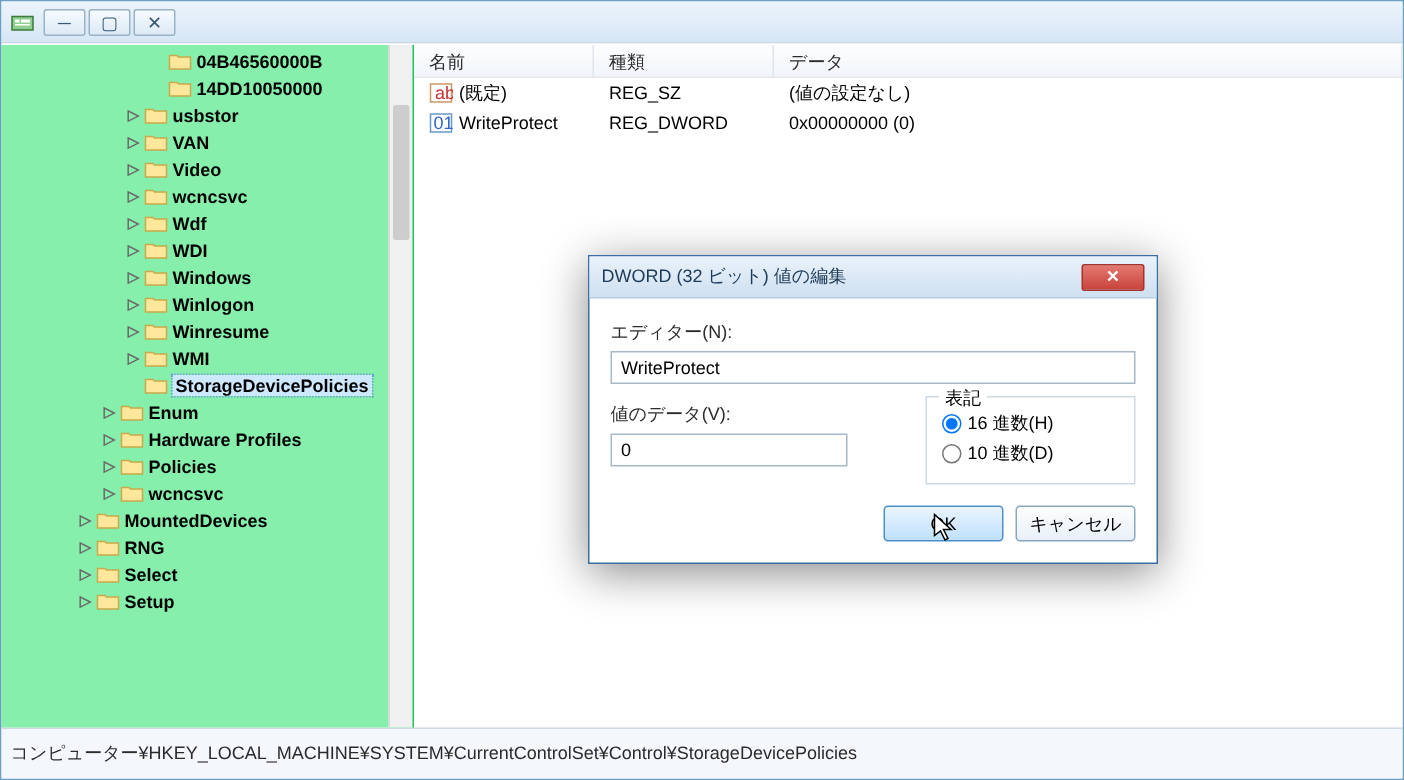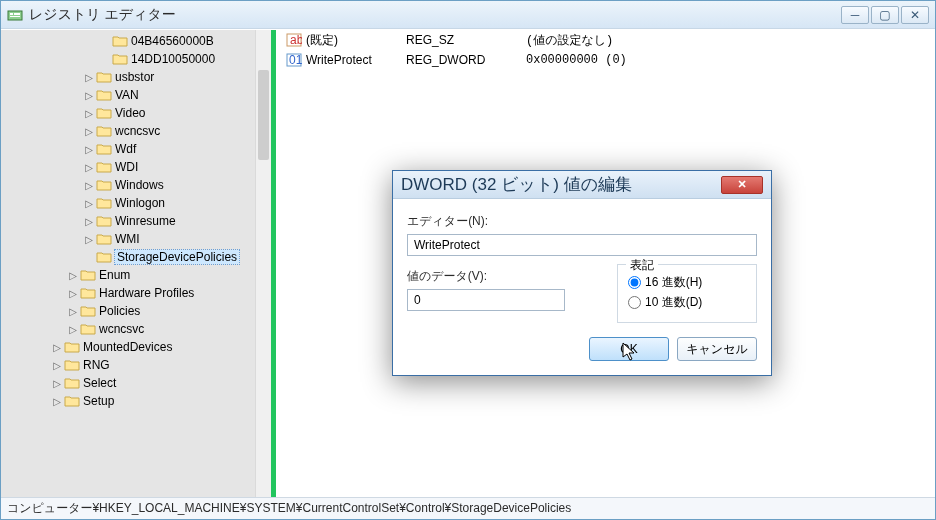--- a/index.html
+++ b/index.html
@@ -12,48 +12,48 @@
 .titlebar .title { flex: 1; color: #2b2b2b; font-size: 14px; }
 .win-btns { display: flex; gap: 2px; }
 .win-btn { width: 28px; height: 18px; border: 1px solid #9ab3c8; border-radius: 2px; background: linear-gradient(to bottom,#f7fbff,#dce9f5); display: flex; align-items: center; justify-content: center; font-size: 11px; color:#3a5a77; cursor:pointer; }
 .win-btn span { pointer-events:none; }
 
 .menubar { height: 22px; background: linear-gradient(to bottom,#f6f9fd,#e6eef7); display:flex; align-items:center; padding:0 4px; border-bottom:1px solid #c7d7e6; }
 .menubar .mitem { padding: 2px 8px; color:#2b2b2b; cursor:pointer; }
 
 .client { flex:1; display:flex; border-top:1px solid #fff; min-height:0; }
 
-.tree-pane { width: 275px; border-right:5px solid #22c55e; background:#e5e5e5; position:relative; overflow:hidden; }
+.tree-pane { width: 275px; border-right:1px solid #22c55e; background:#86efac; position:relative; overflow:hidden;font-weight:bold; }
 .tree-scroll { position:absolute; top:0; left:0; right:16px; bottom:0; overflow:hidden; padding:2px 0 2px 2px; }
 .tree-scrollbar { position:absolute; right:0; top:0; bottom:0; width:16px; background:#f0f0f0; border-left:1px solid #dadada; }
 .tree-scrollbar .thumb { position:absolute; left:2px; right:2px; top:40px; height:90px; background:#cdcdcd; border-radius:2px; }
 .tree .row { display:flex; align-items:center; height:18px; padding-right:4px; }
 .tree .expander { width:12px; text-align:center; color:#6a6a6a; font-size:10px; }
 .tree .folder { width:16px; height:14px; margin:0 3px 0 1px; }
 .tree .label { color:#000; }
 .tree .selected .label { background:#cde8ff; outline:1px dotted #6aa0d8; padding:0 2px; }
 
 .list-pane { flex:1; background:#fff; display:flex; flex-direction:column; }
 .list-header { display:flex; height:22px; border-bottom:1px solid #e0e6ec; background:linear-gradient(to bottom,#fdfefe,#f1f5fa); }
 .list-header .col { padding:3px 10px; border-right:1px solid #e0e6ec; color:#2b2b2b; }
 .col-name{width:120px;} .col-type{width:120px;} .col-data{flex:1;}
 .list-body { flex:1; }
 .list-row { display:flex; height:20px; align-items:center; }
 .list-row .c { padding:0 10px; }
 .list-row .c-name{width:120px; display:flex; align-items:center; gap:4px;} 
 .list-row .c-type{width:120px;} 
-.list-row .c-data{flex:1;font-family:Liberation Mono, monospace;}
+.list-row .c-data{flex:1;}
 .val-icon { width:16px; height:16px; }
 
-.statusbar { height:22px; border-top:1px solid #cfd9e3; background:#f4f7fb; display:flex; align-items:center; padding:0 6px; color:#2b2b2b; font-size:12px; }
+.statusbar { height:34px; border-top:1px solid #cfd9e3; background:#f4f7fb; display:flex; align-items:center; padding:0 6px; color:#2b2b2b; font-size:12px; }
 
 
 .dialog { position:absolute; left:392px; top:170px; width:380px; background:#fff; border:1px solid #3a6ea5; box-shadow:0 6px 28px rgba(0,0,0,0.45); }
 .dialog .dlgtitle { height:28px; background:linear-gradient(to bottom,#e9f2fb,#cfe0f1); display:flex; align-items:center; padding:0 8px; border-bottom:1px solid #b9cde0; }
-.dialog .dlgtitle .t { flex:1; color:#1d3a57; font-size:17px; }
+.dialog .dlgtitle .t { flex:1; color:#1d3a57; font-size:12px; }
 .dlg-close { width:42px; height:18px; background:linear-gradient(to bottom,#e47a72,#c8433b); border:1px solid #a73229; border-radius:2px; display:flex; align-items:center; justify-content:center; color:#fff; font-weight:bold; font-size:11px; cursor:pointer; }
 .dlg-body { padding:10px 14px 14px; }
 .field-label { color:#2b2b2b; margin:4px 0 4px; display:block; }
 .text-input { width:100%; height:22px; border:1px solid #a7b8c9; padding:2px 6px; background:#fff; margin-bottom:8px; }
 .dlg-cols { display:flex; gap:20px; }
 .dlg-left { flex:1; }
 .group { border:1px solid #cfd9e3; padding:6px 10px 8px; position:relative;margin-left:32px; }
 .group .legend { position:absolute; top:-8px; left:8px; background:#fff; padding:0 4px; }
 .radio-row { display:flex; align-items:center; gap:4px; margin:3px 0; }
 .dlg-btns { display:flex; justify-content:flex-end; gap:8px; margin-top:14px; }
@@ -69,21 +69,20 @@
 <div class="window">
   <div class="titlebar">
     <span class="app-icon">
       <svg width="16" height="16">
           <rect x="1" y="4" width="14" height="9" fill="#8fcf8f" stroke="#3a7a3a"></rect>
           <rect x="3" y="6" width="3" height="2" fill="#fff"></rect>
           <rect x="7" y="6" width="6" height="2" fill="#fff"></rect>
           <rect x="3" y="9" width="10" height="1" fill="#fff"></rect>
         </svg>
     </span>
-    <span class="title">レジストリ エディター</span>
     <div class="win-btns">
       <div class="win-btn">
           <span>─</span>
         </div>
       <div class="win-btn">
           <span>▢</span>
         </div>
       <div class="win-btn">
           <span>✕</span>
         </div>
@@ -285,20 +284,25 @@
               <span class="label">Setup</span>
             </div>
           </div>
       </div>
       <div class="tree-scrollbar">
           <div class="thumb"></div>
         </div>
     </div>
 
     <div class="list-pane">
+      <div class="list-header">
+        <div class="col col-name">名前</div>
+        <div class="col col-type">種類</div>
+        <div class="col col-data">データ</div>
+      </div>
       <div class="list-body" id="list-body">
           <div class="list-row">
             <div class="c c-name">
               <span class="val-icon">
                 <svg width="16" height="16">
                   <rect x="1" y="2" width="14" height="12" fill="#fff" stroke="#c96"></rect>
                   <text x="4" y="12" font-size="9" fill="#c33">ab</text>
                 </svg>
               </span>
               <span>(既定)</span>

